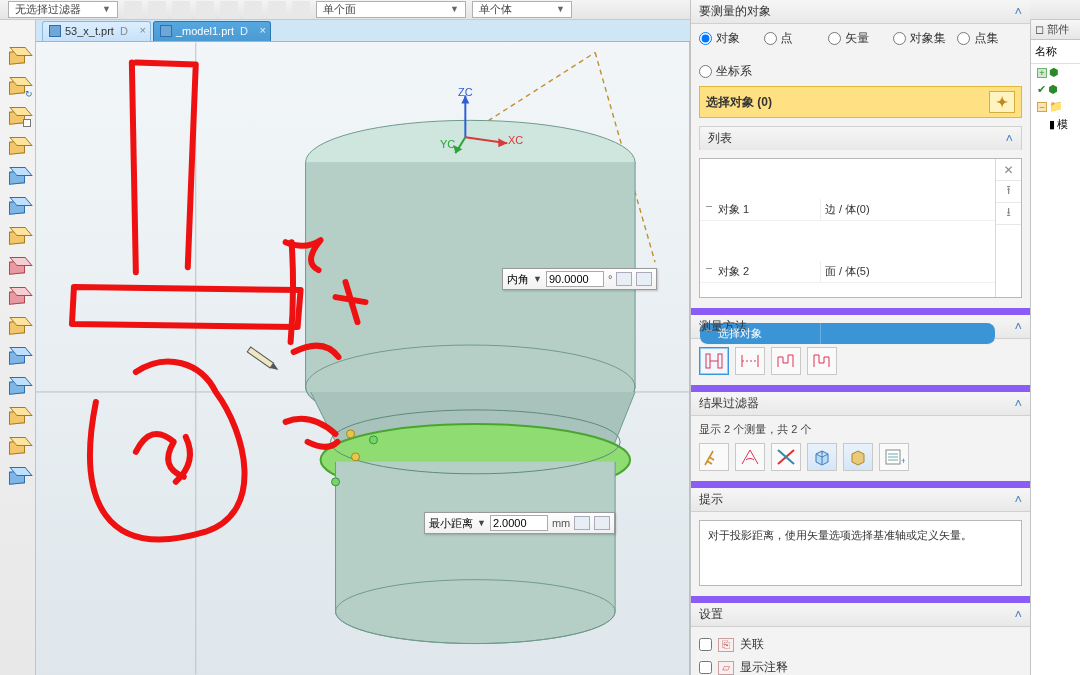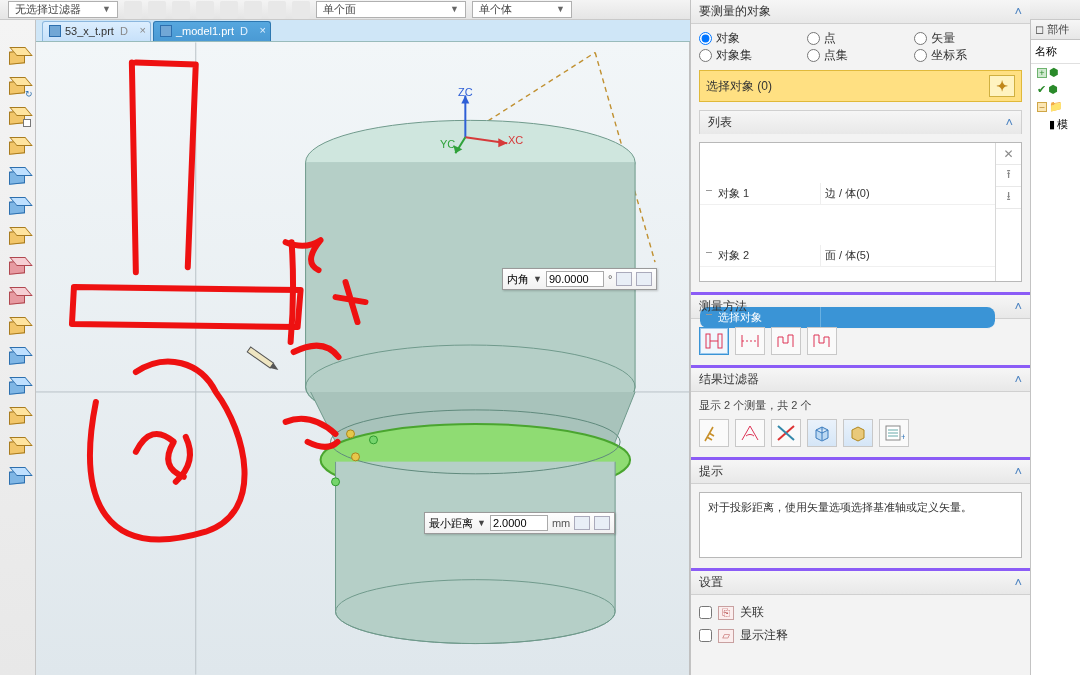--- a/index.html
+++ b/index.html
@@ -99,40 +99,40 @@
   
 
   
   .rpanel {
     position:absolute; right:50px; top:0; width:340px; height:675px;
     background:#f3f3f3; border-left:1px solid #c3c3c3; font-size:12px; color:#333;
     overflow:hidden;
   }
   .rpanel .hdrcut { height:20px; background:linear-gradient(#f4f4f4,#e5e5e5);
     border-bottom:1px solid #c9c9c9; display:flex; justify-content:flex-end; align-items:center; padding:0 6px; font-size:11px; color:#666;}
-  .section { border-bottom:3px solid #8b5cf6; }
+  .section { border-bottom:7px solid #8b5cf6; }
   .section .titlebar {
     display:flex; align-items:center; justify-content:space-between;
     background:linear-gradient(#f6f6f6,#e8e8e8); border-bottom:1px solid #d0d0d0;
     padding:3px 8px; font-size:12px; color:#333;
   }
   .section .titlebar .chev { color:#4b82c0; font-size:13px; }
   .section .body { padding:6px 8px 10px 8px; }
 
   
-  .radiogrid { display:grid; grid-template-columns: repeat(3, 1fr); row-gap:0; }
+  .radiogrid { display:grid; grid-template-columns: repeat(5, 1fr); row-gap:16px; }
   .radiogrid label { display:flex; align-items:center; gap:4px; font-size:12px; }
   .radiogrid input { margin:0; }
 
   
   .selrow {
     margin-top:6px; display:flex; align-items:center;
     background:#ffe082; border:1px solid #e0b93a; padding:4px 6px;
   }
-  .selrow .txt { flex:1; }
+  .selrow .txt { flex:1;font-weight:bold; }
   .selrow .pick { width:26px; height:22px; margin-left:4px; display:flex; align-items:center; justify-content:center;
     border:1px solid #d0b040; background:#fff3c0; color:#c0871a; font-size:14px; font-weight:bold; }
 
   
   .listbox {
     margin-top:8px; border:1px solid #b8b8b8; background:#fff; height:140px; display:flex;
   }
   .listbox .tbl { flex:1; }
   .listbox .tbl .row { display:flex; font-size:11px; border-bottom:1px solid #f0f0f0;margin-top:40px; }
   .listbox .tbl .row .c1 { width:120px; padding:3px 4px 3px 18px; position:relative; }

